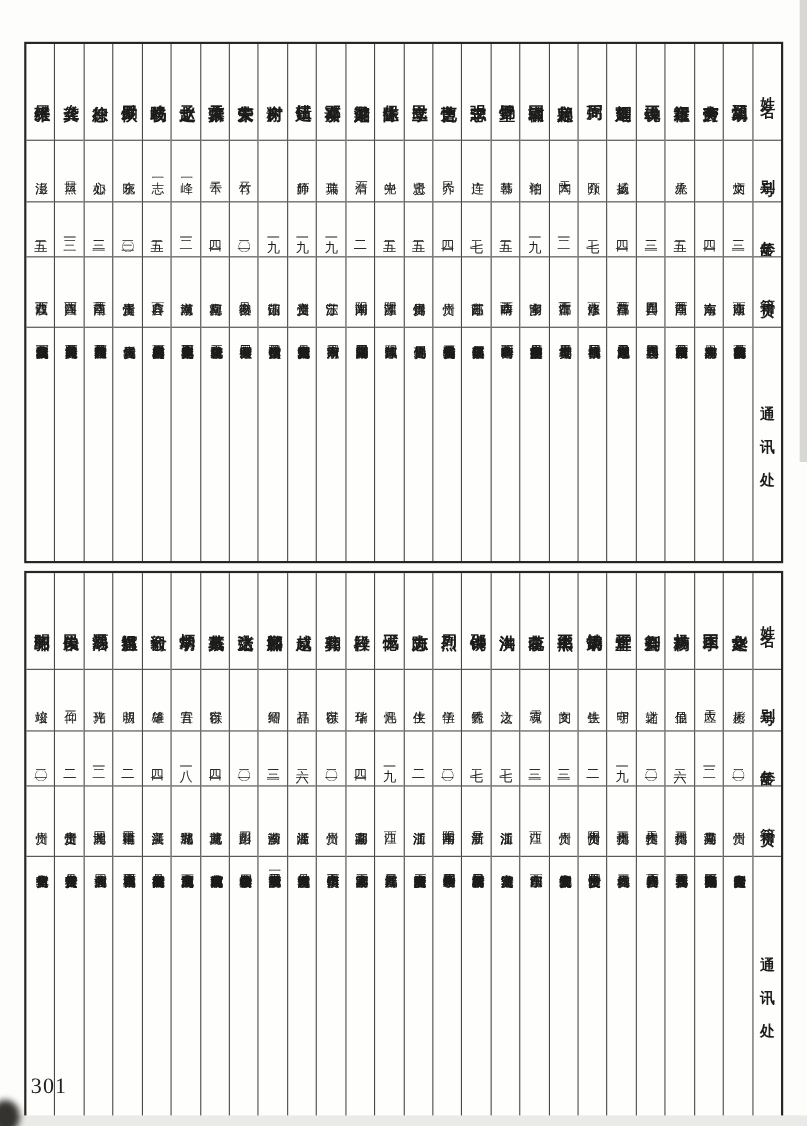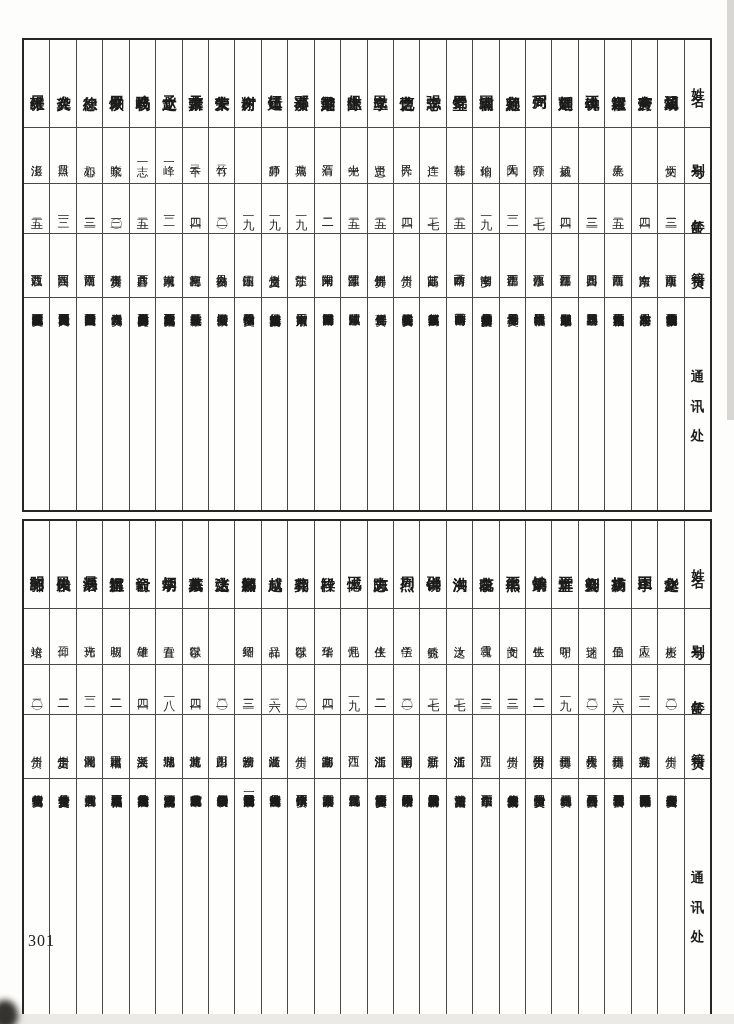--- a/index.html
+++ b/index.html
@@ -40,22 +40,22 @@
   .sec-bottom .c-address{min-height:252px;}
 
   .header-col .cell{font-weight:bold;font-size:13.5px;}
   .header-col .h-name{letter-spacing:0.55em;}
   .header-col .h-alt{letter-spacing:0.25em;}
   .header-col .h-age{letter-spacing:0.05em;}
   .header-col .h-native{letter-spacing:0.35em;}
   .header-col .h-address{letter-spacing:2.2em;justify-content:center;padding-top:0;}
 
   .page-number{
-    position:absolute;left:28px;top:932px;
-    font-size:16px;letter-spacing:1px;color:#222;
+    position:absolute;left:28px;top:977px;
+    font-size:20px;letter-spacing:1px;color:#222;
     font-family:"Liberation Serif","DejaVu Serif",serif;
   }
 </style>
 </head>
 <body>
 
 <div class="directory">
   <div class="section sec-top">
       <div class="col header-col">
         <div class="cell c-name h-name">姓名</div>

